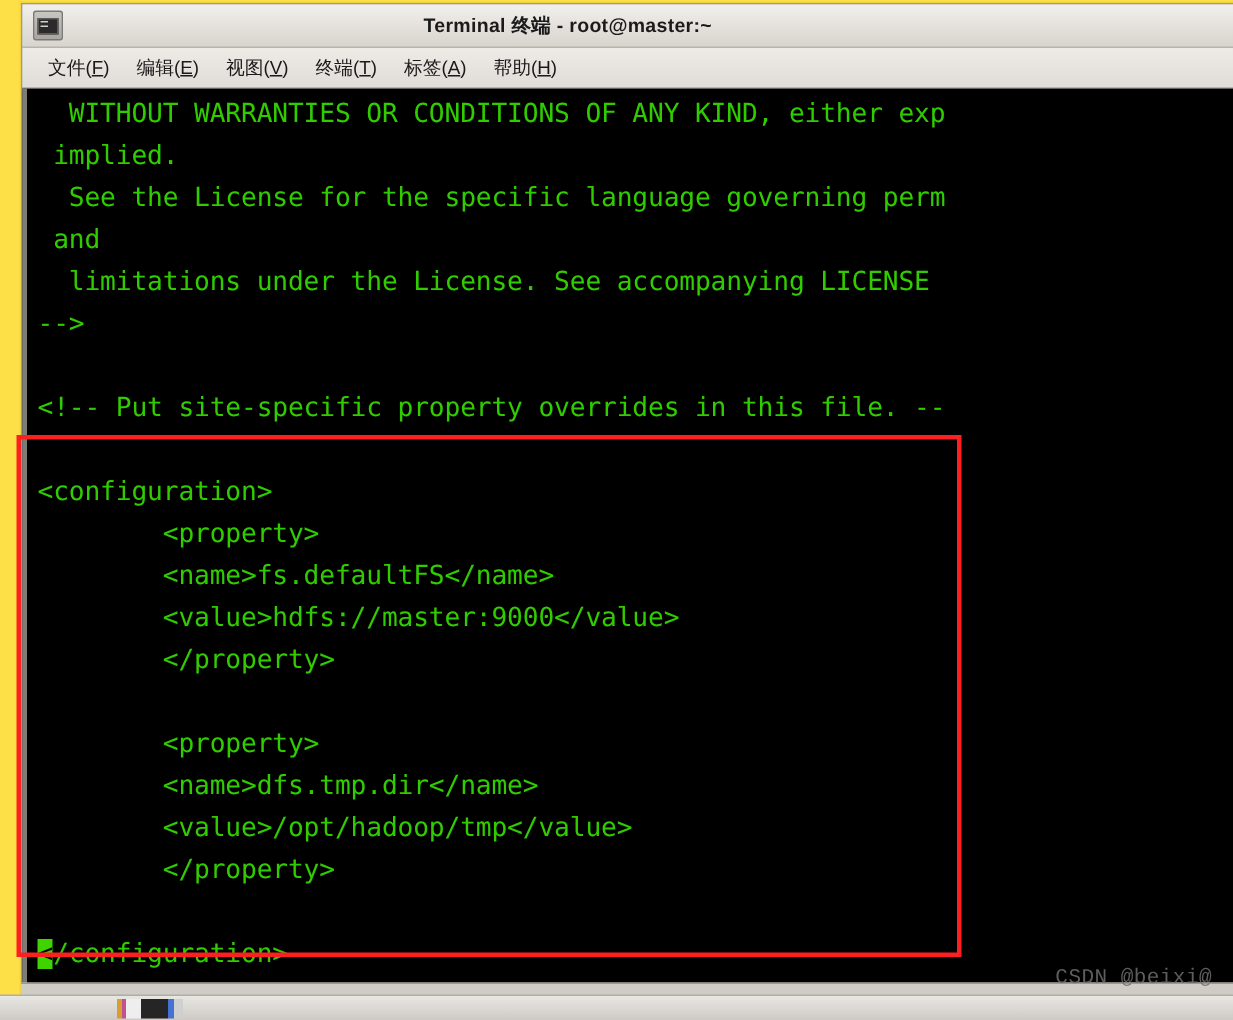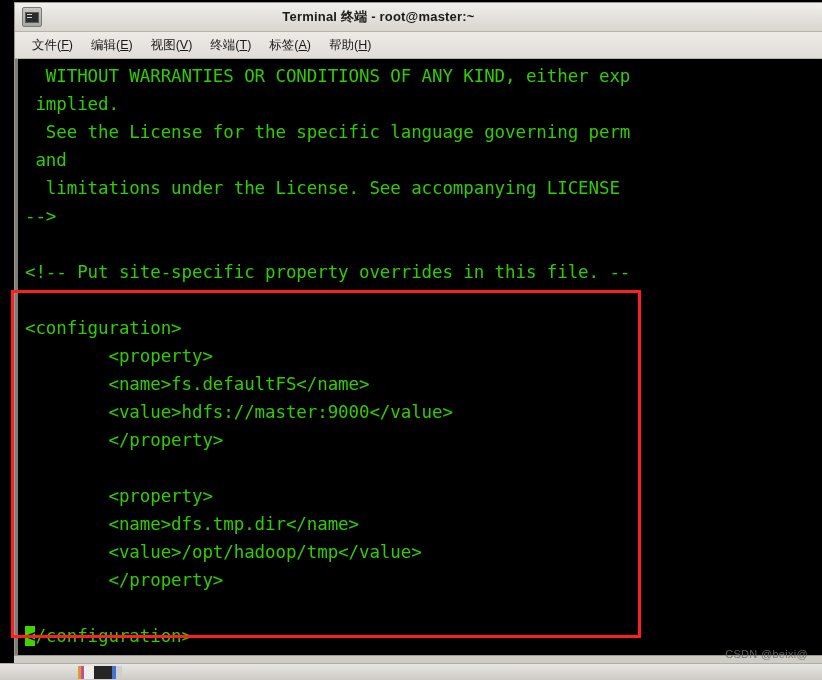--- a/index.html
+++ b/index.html
@@ -12,21 +12,21 @@
     height: 680px;
     overflow: hidden;
     font-family: "Liberation Sans", sans-serif;
     position: relative;
   }
 
   
   #desktop {
     position: absolute;
     inset: 0;
-    background: #000000;
+    background: #fde047;
   }
 
   
   #terminal-window {
     position: absolute;
     left: 14px;
     top: 2px;
     width: 820px;      
     height: 662px;
     background: #d6d2cc;
@@ -145,26 +145,26 @@
     box-sizing: border-box;
     pointer-events: none;
     z-index: 5;
   }
 
   
   #watermark {
     position: absolute;
     right: 14px;
     bottom: 20px;
-    font-size: 11px;
+    font-size: 14px;
     color: #6e6e6e;
     opacity: .85;
     letter-spacing: .3px;
     z-index: 6;
-    font-family: Liberation Sans, sans-serif;
+    font-family: Liberation Mono, monospace;
   }
 
   
   #taskbar {
     position: absolute;
     left: 0;
     bottom: 0;
     width: 822px;
     height: 16px;
     background: linear-gradient(to bottom, #e9e7e3, #cdcac5);

